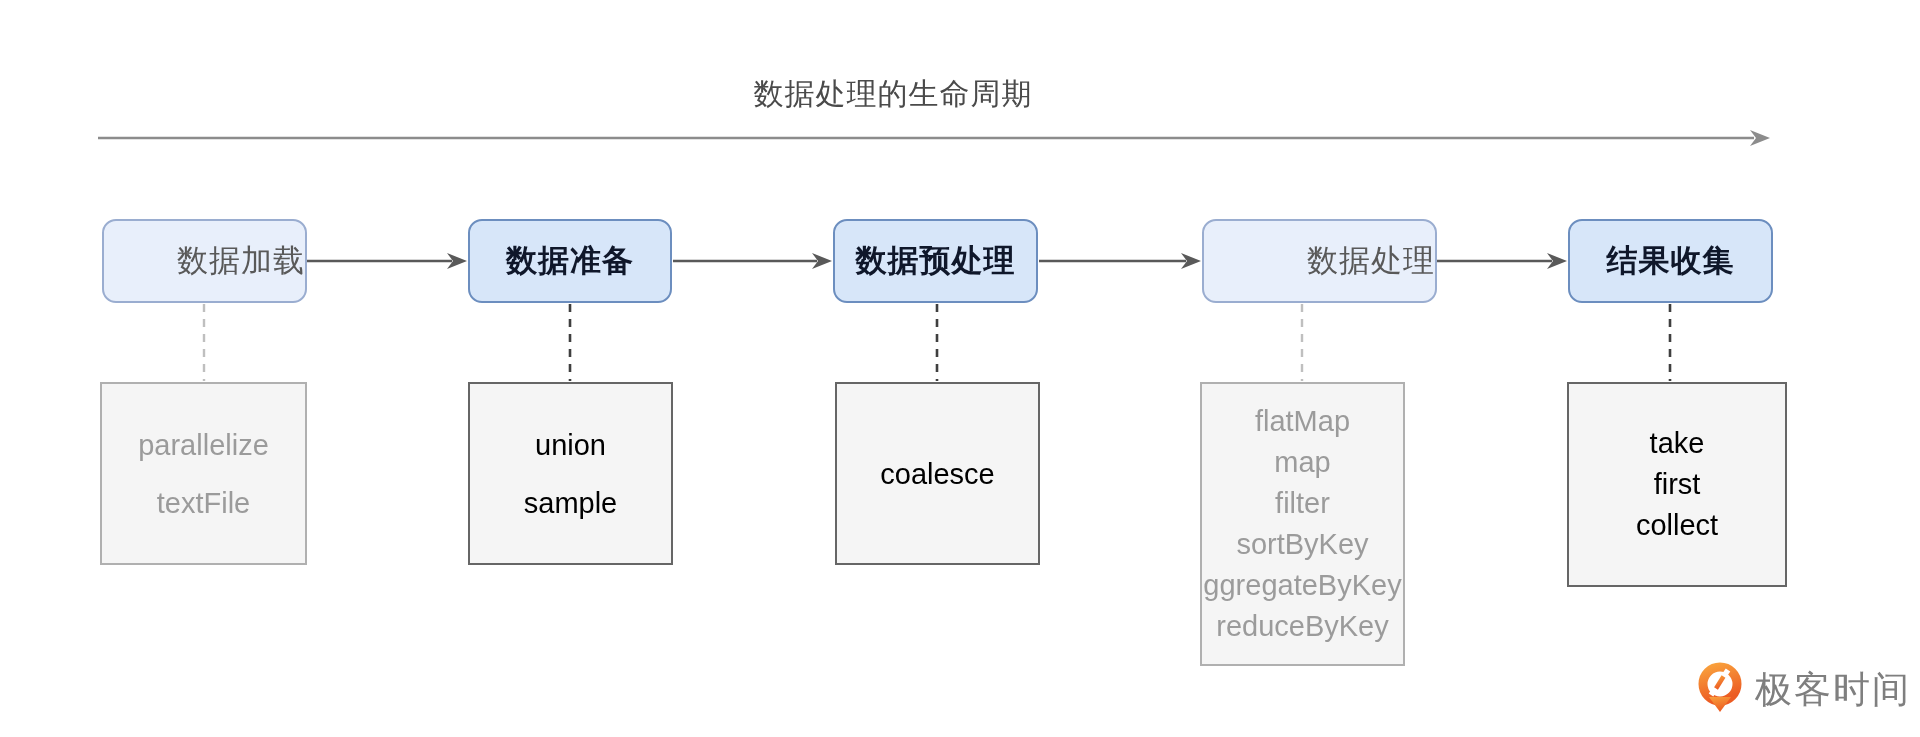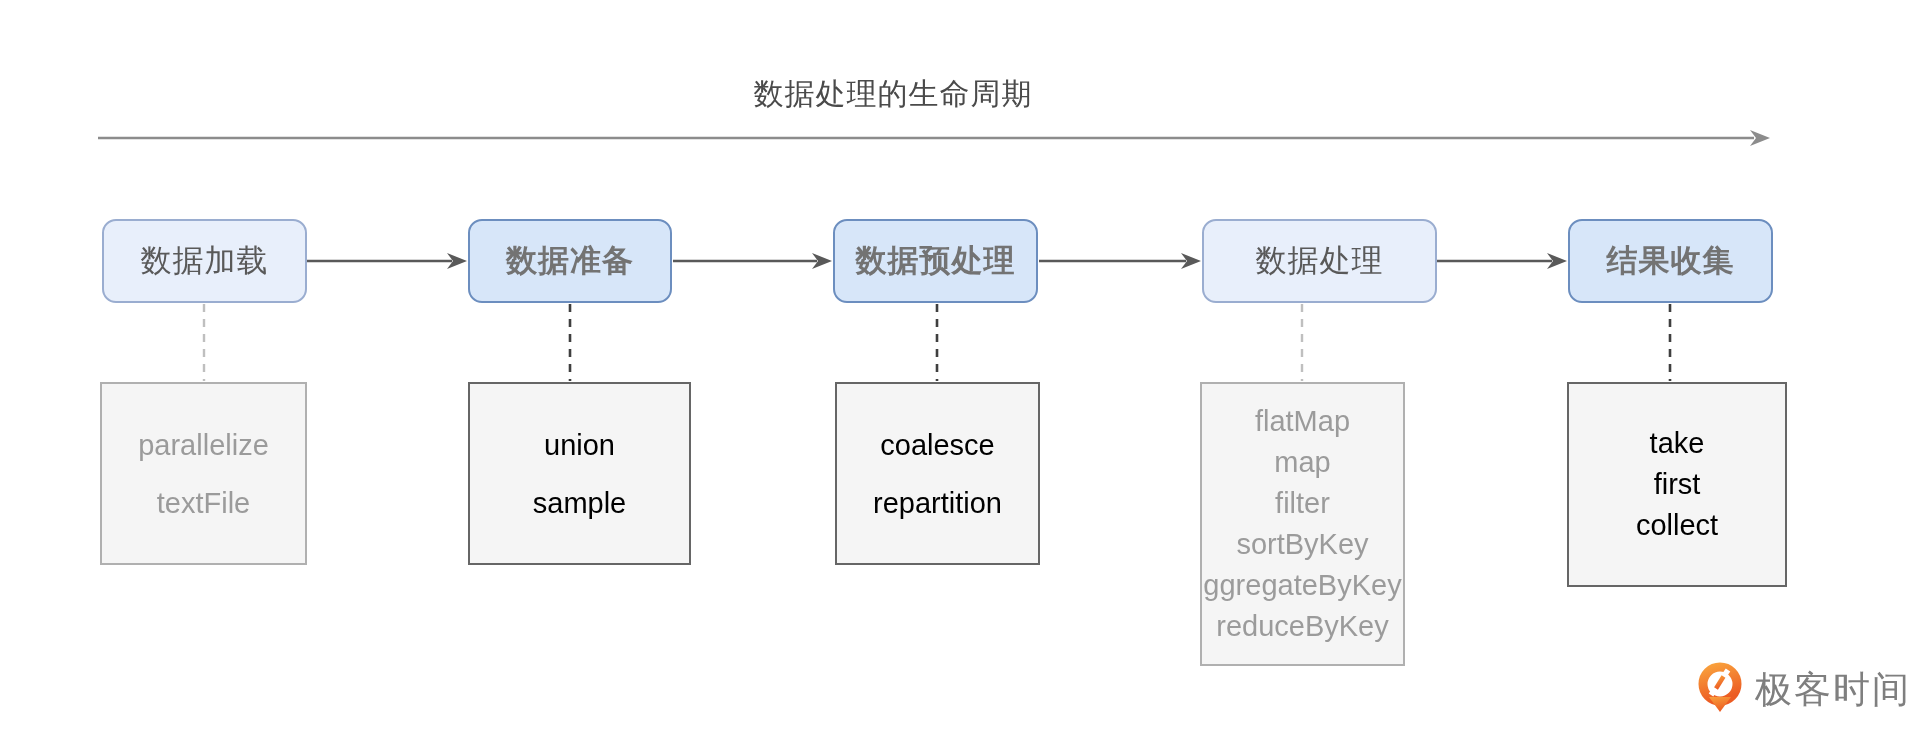--- a/index.html
+++ b/index.html
@@ -12,22 +12,22 @@
     top:74px;left:0;width:1786px;text-align:center;
     font-size:30px;color:#4a4a4a;letter-spacing:1px;
   }
   svg.overlay{position:absolute;top:0;left:0;width:1920px;height:737px;pointer-events:none;}
   .top-box{
     position:absolute;top:219px;height:84px;box-sizing:border-box;
     border:2px solid;border-radius:14px;
     display:flex;align-items:center;justify-content:center;
     font-size:31px;letter-spacing:1px;white-space:nowrap;
   }
-  .top-box.active{background:#d7e6f9;border-color:#6c8ebf;color:#737373;font-weight:700;}
-  .top-box.inactive{background:#e8effb;border-color:#9aadd0;color:#595959;font-weight:400;}
+  .top-box.active{background:#d7e6f9;border-color:#6c8ebf;color:#0f172a;font-weight:700;}
+  .top-box.inactive{background:#e8effb;border-color:#9aadd0;color:#595959;font-weight:400;justify-content:flex-end;}
   .method-box{
     position:absolute;top:382px;box-sizing:border-box;background:#f5f5f5;
     border:2px solid;
     display:flex;flex-direction:column;align-items:center;justify-content:center;
     font-size:29px;white-space:nowrap;text-align:center;
   }
   .method-box.active{border-color:#666666;color:#000000;}
   .method-box.inactive{border-color:#b0b0b0;color:#9b9b9b;}
   .lh-wide .m-line{line-height:58px;}
   .lh-tight .m-line{line-height:41px;}
@@ -77,31 +77,30 @@
   <span>数据加载</span>
 </div>
 <div class="method-box inactive lh-wide" style="left:100px;width:207px;height:183px;">
   <div class="m-line">parallelize</div>
   <div class="m-line">textFile</div>
 </div>
 
 <div class="top-box active" style="left:468px;width:204px;">
   <span>数据准备</span>
 </div>
-<div class="method-box active lh-wide" style="left:468px;width:223px;height:183px;">
+<div class="method-box active lh-wide" style="left:468px;width:205px;height:183px;">
   <div class="m-line">union</div>
   <div class="m-line">sample</div>
 </div>
 
 <div class="top-box active" style="left:833px;width:205px;">
   <span>数据预处理</span>
 </div>
 <div class="method-box active lh-wide" style="left:835px;width:205px;height:183px;">
   <div class="m-line">coalesce</div>
-  <div class="m-line">repartition</div>
 </div>
 
 <div class="top-box inactive" style="left:1202px;width:235px;">
   <span>数据处理</span>
 </div>
 <div class="method-box inactive lh-tight" style="left:1200px;width:205px;height:284px;">
   <div class="m-line">flatMap</div>
   <div class="m-line">map</div>
   <div class="m-line">filter</div>
   <div class="m-line">sortByKey</div>

